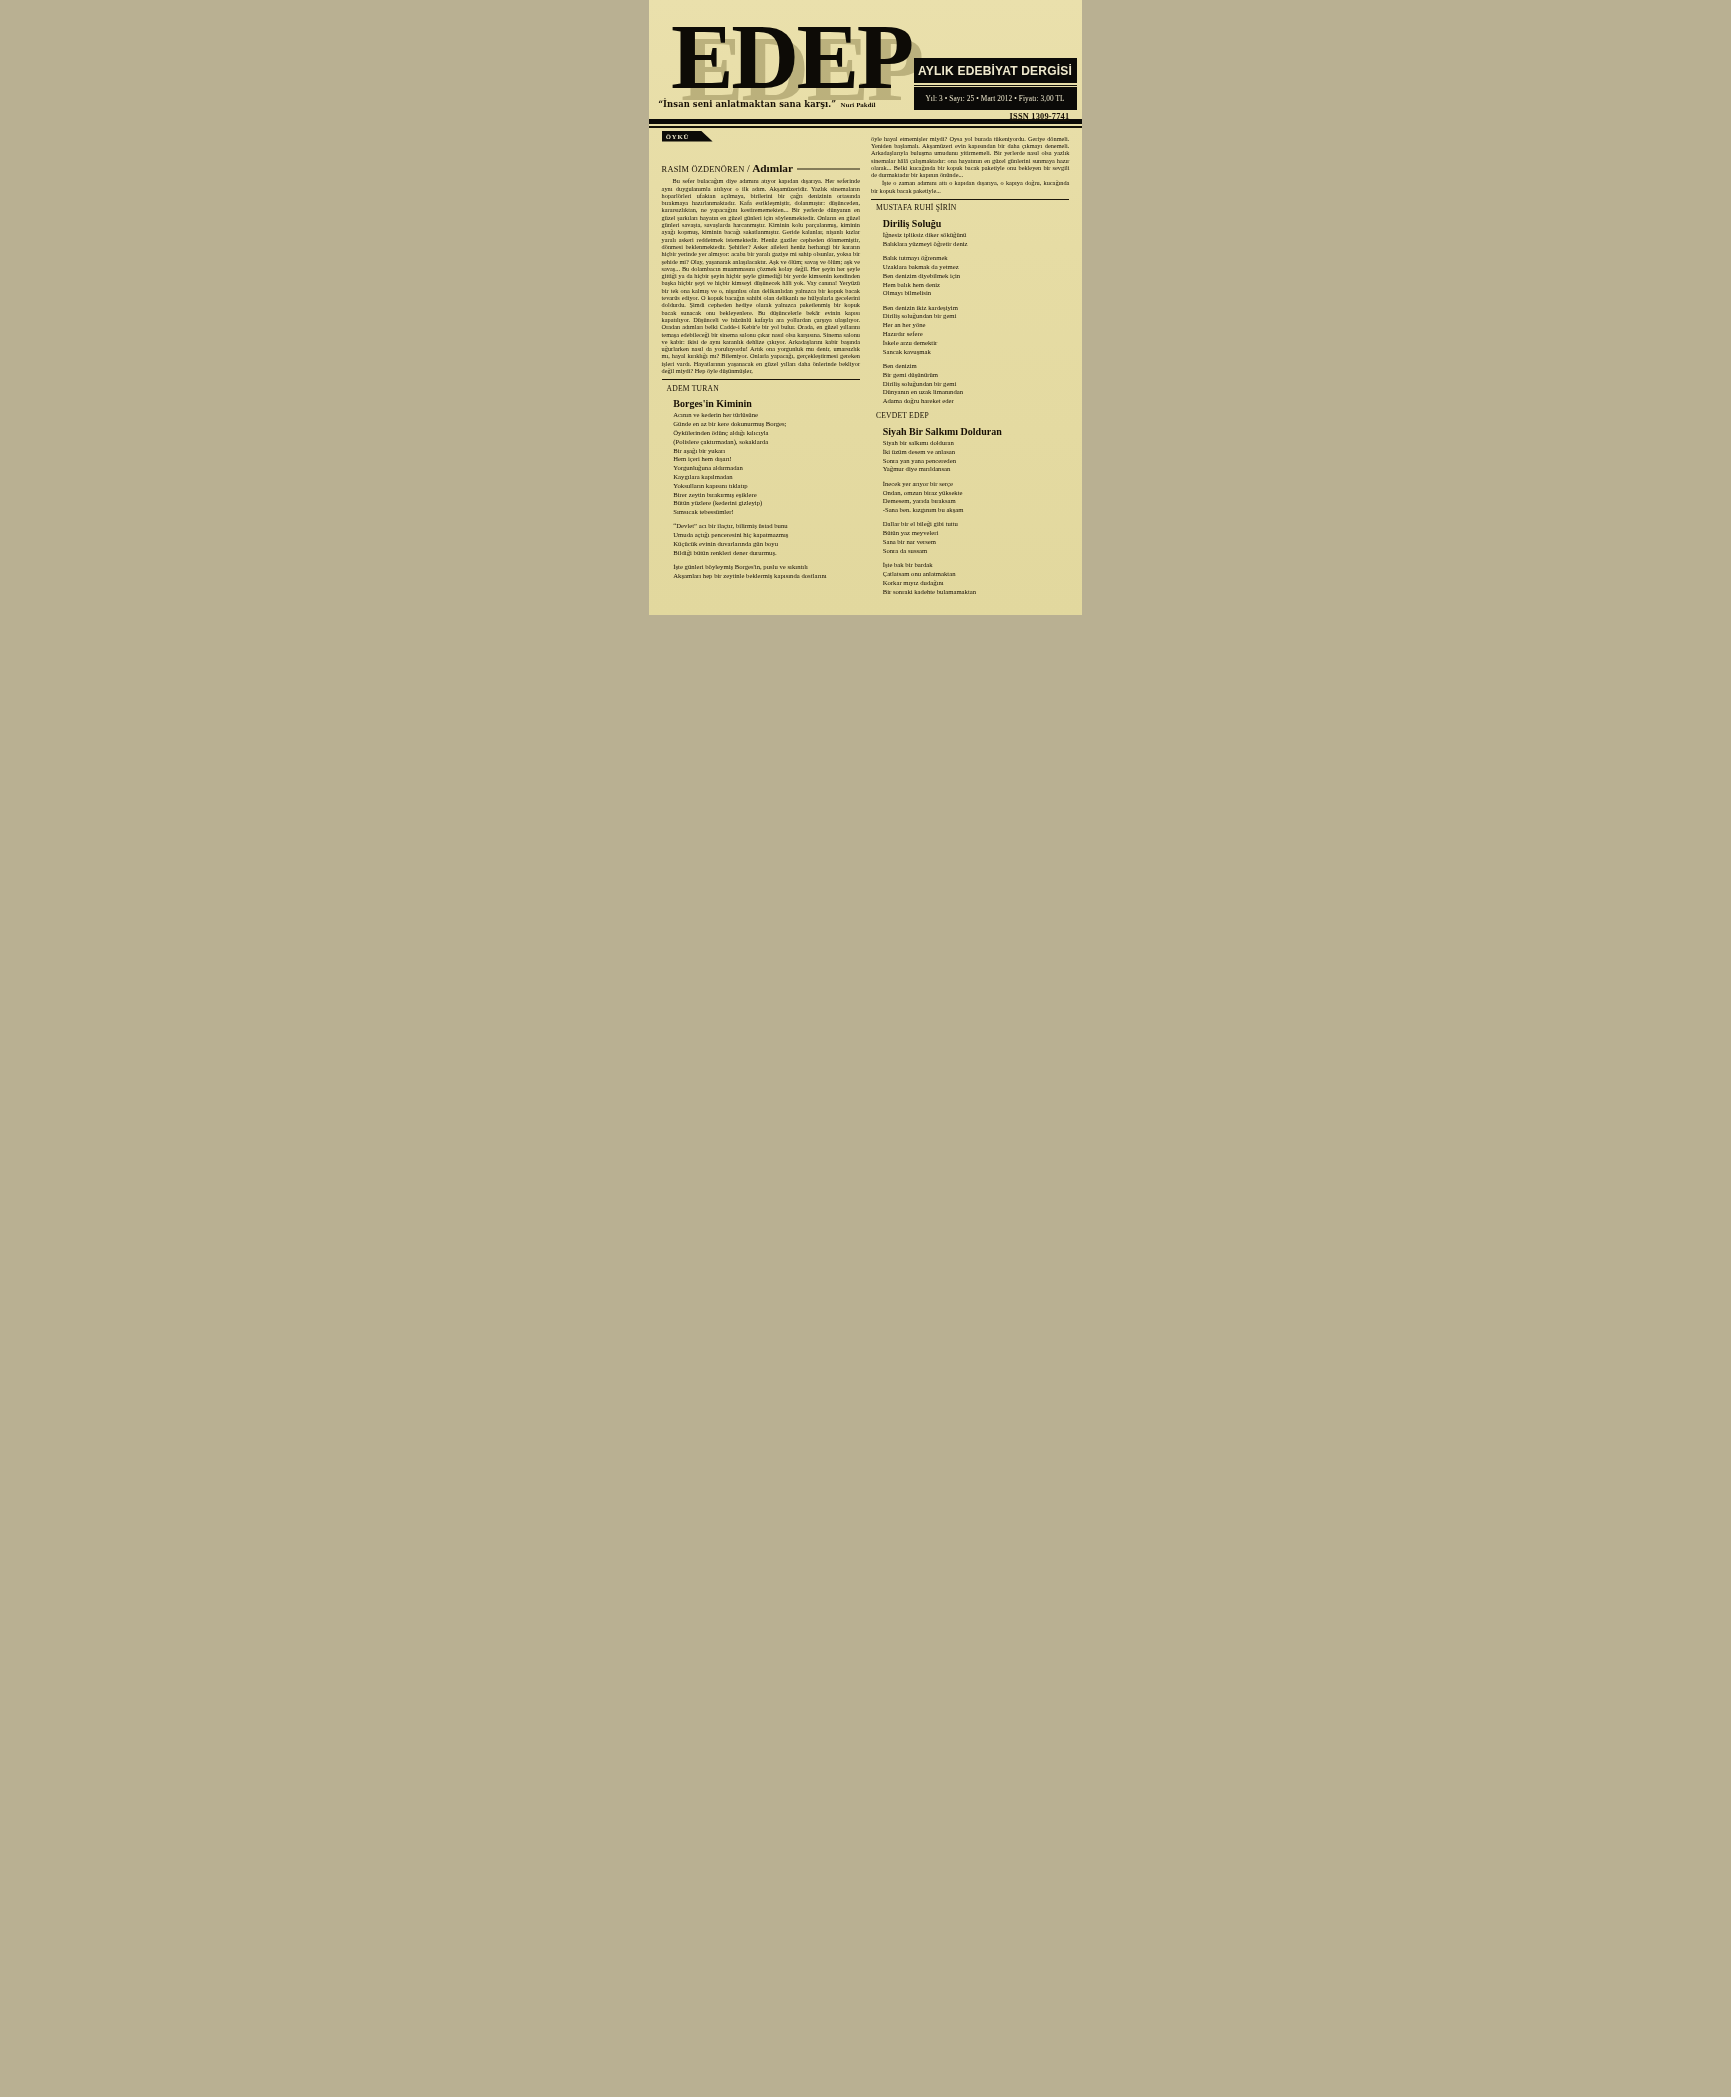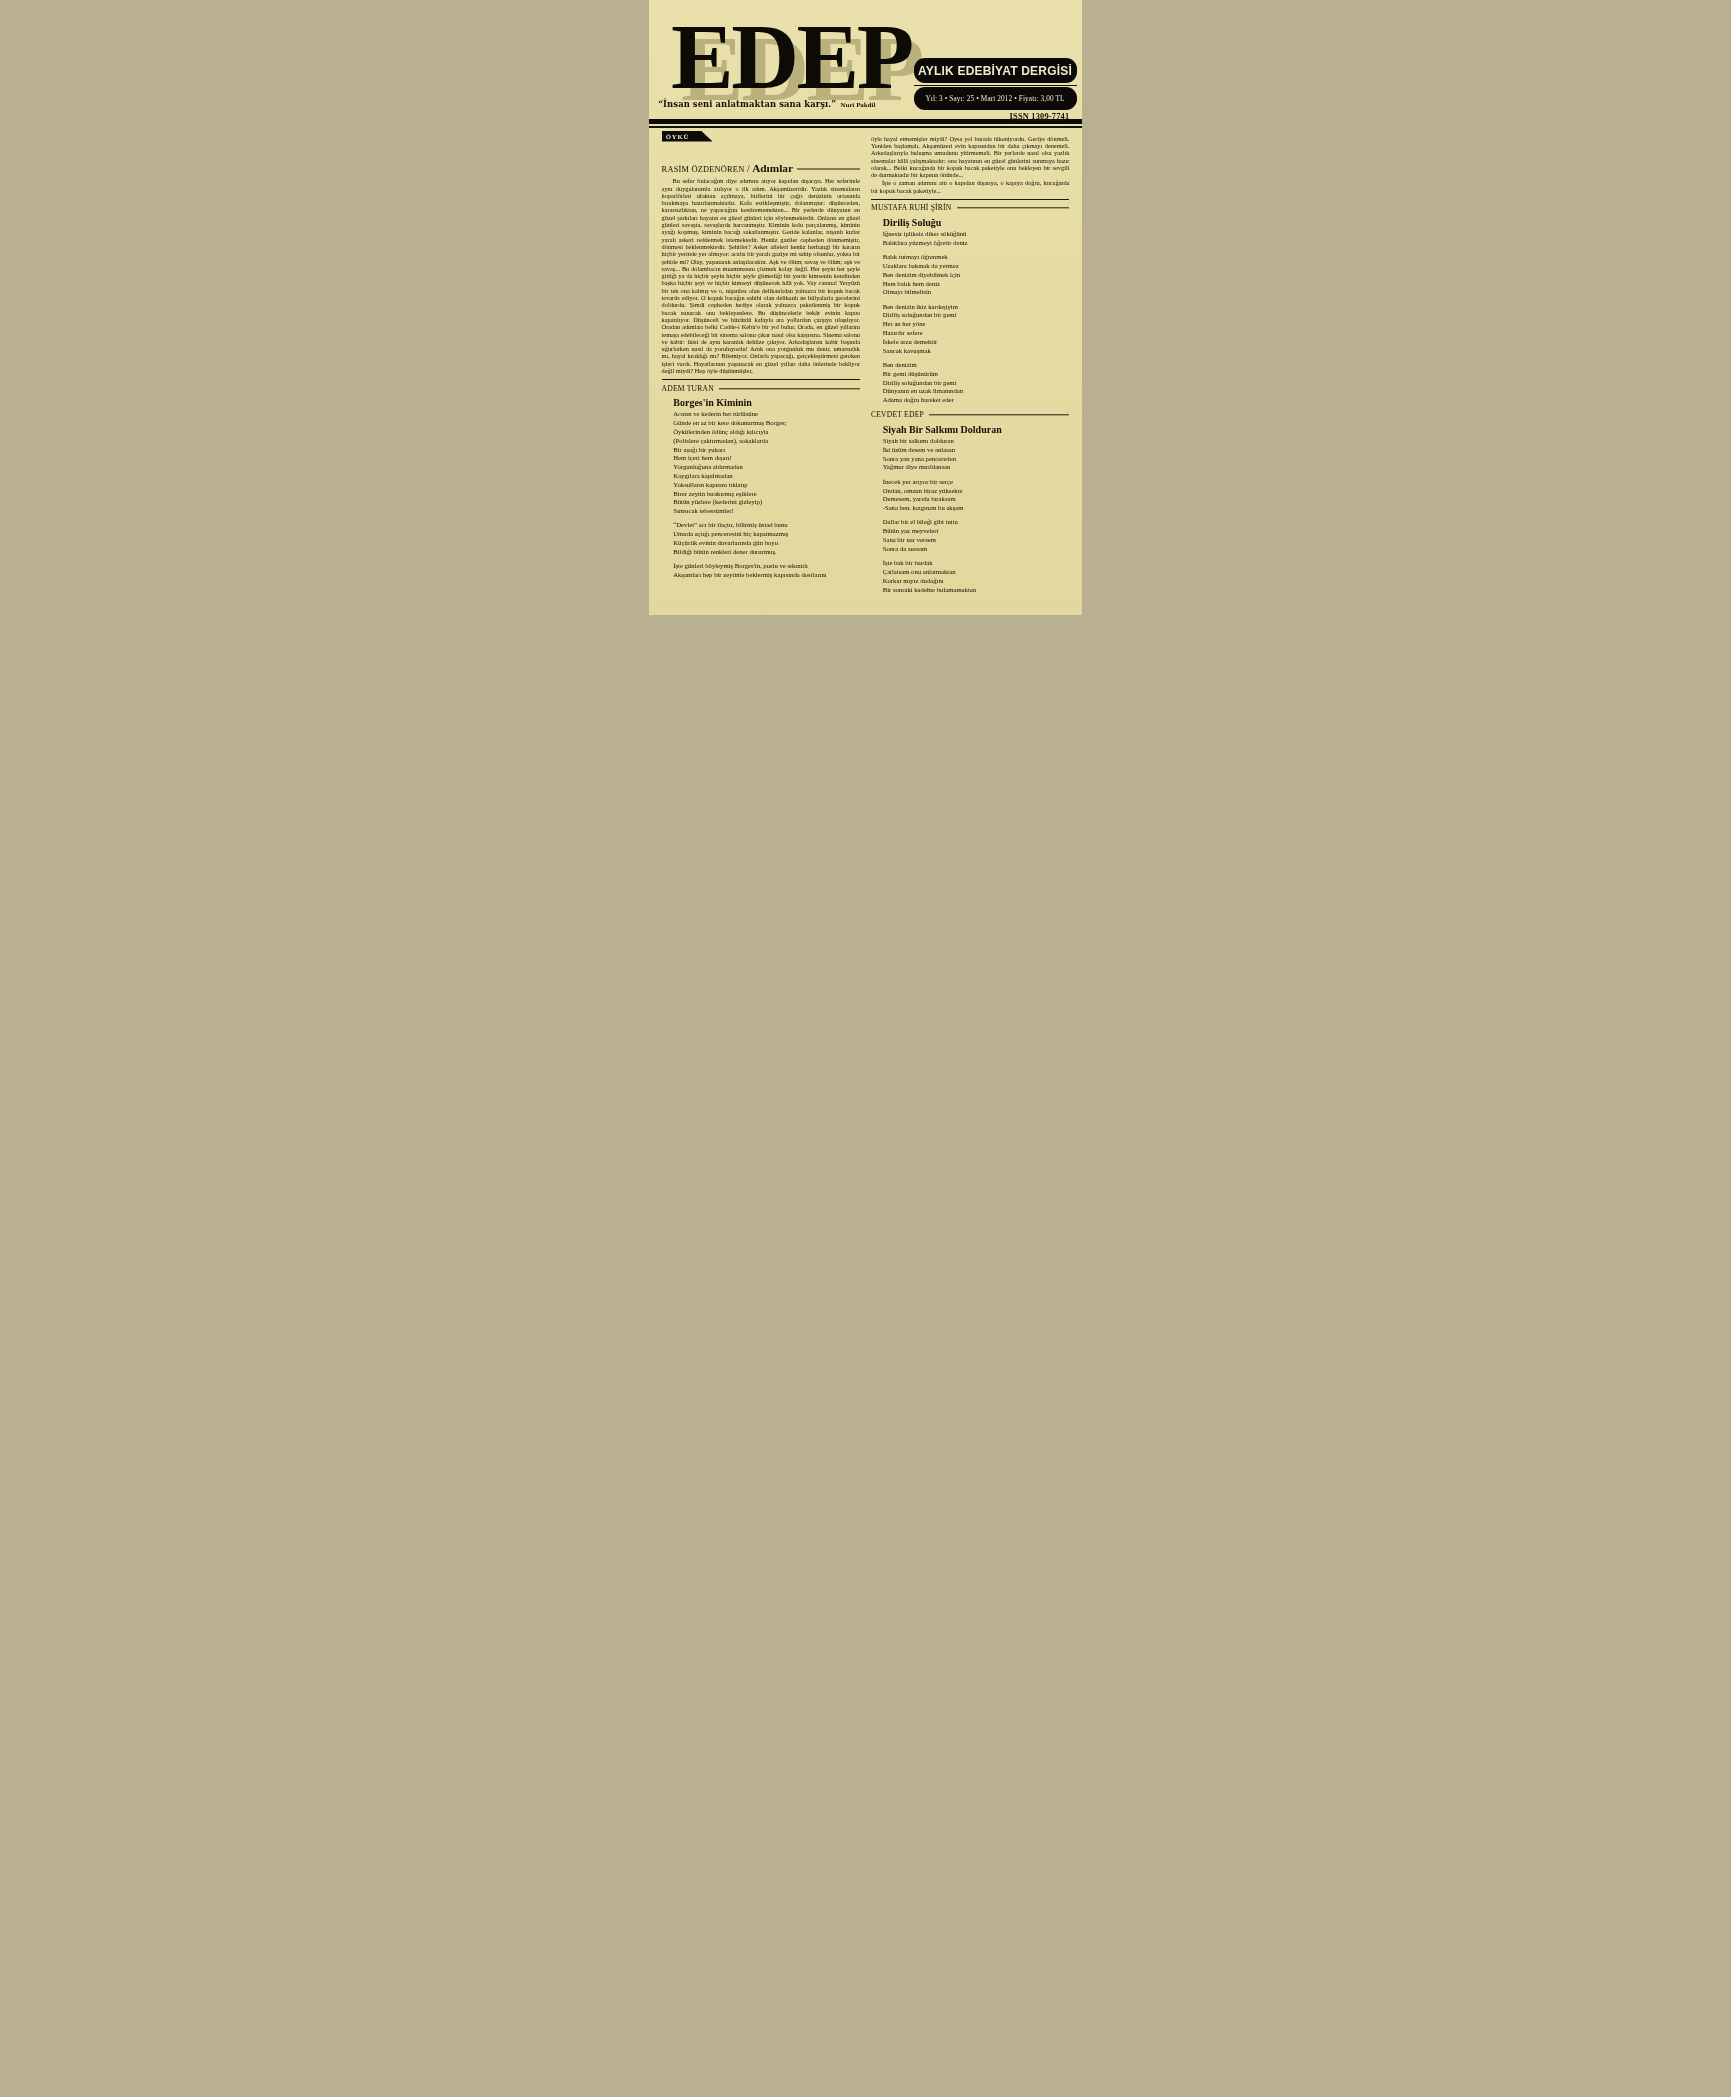--- a/index.html
+++ b/index.html
@@ -18,21 +18,21 @@
     position:absolute;left:22px;top:9.2px;
     font-family:"Liberation Serif", serif;
     font-size:94px;line-height:1;font-weight:700;
     letter-spacing:-2.5px;color:#0d0b06;
     text-shadow:10px 11.7px 0 rgba(150,139,88,0.55);
     z-index:1;
   }
   .banner-stack{position:absolute;right:5.5px;top:58px;width:163px;z-index:2;}
   .banner{
     background:#0b0a08;color:#efe9cd;
-    display:flex;align-items:center;justify-content:center;border-radius:11px;
+    display:flex;align-items:center;justify-content:center;
   }
   .banner.title{
     height:25px;
     font-family:"Liberation Sans", sans-serif;
     font-weight:700;font-size:12px;letter-spacing:0.2px;
   }
   .banner-gap{height:3.8px;display:flex;align-items:center;}
   .banner-gap .gap-line{width:100%;height:0.8px;background:#14120c;}
   .banner.issue{
     height:23.5px;
@@ -84,21 +84,21 @@
   .story-text{
     margin-top:3.8px;
     font-size:6.3px;line-height:7.3px;
     text-align:justify;
     color:#150f06;
   }
   .story-text.indent{text-indent:11px;}
   .para2{margin-top:0.8px;}
   .divider{border:none;border-top:0.8px solid #1c160a;margin:4.6px 0 0 0;}
   
-  .poem-head{display:flex;align-items:baseline;margin-top:3.8px;}
+  .poem-head{display:flex;align-items:baseline;margin-top:3.8px;flex-direction:column;}
   .poem-head .poet{font-size:7.6px;letter-spacing:0.2px;white-space:nowrap;}
   .poem-head .filler{flex:1;border-bottom:0.8px solid #231c0c;margin-left:5px;transform:translateY(-1.7px);}
   .poem-title{
     font-size:10px;font-weight:700;
     margin:4.2px 0 2.5px 11.7px;
   }
   .stanza{
     white-space:pre-line;
     font-size:6.7px;line-height:8.8px;
     margin:0 0 5.5px 11.7px;

